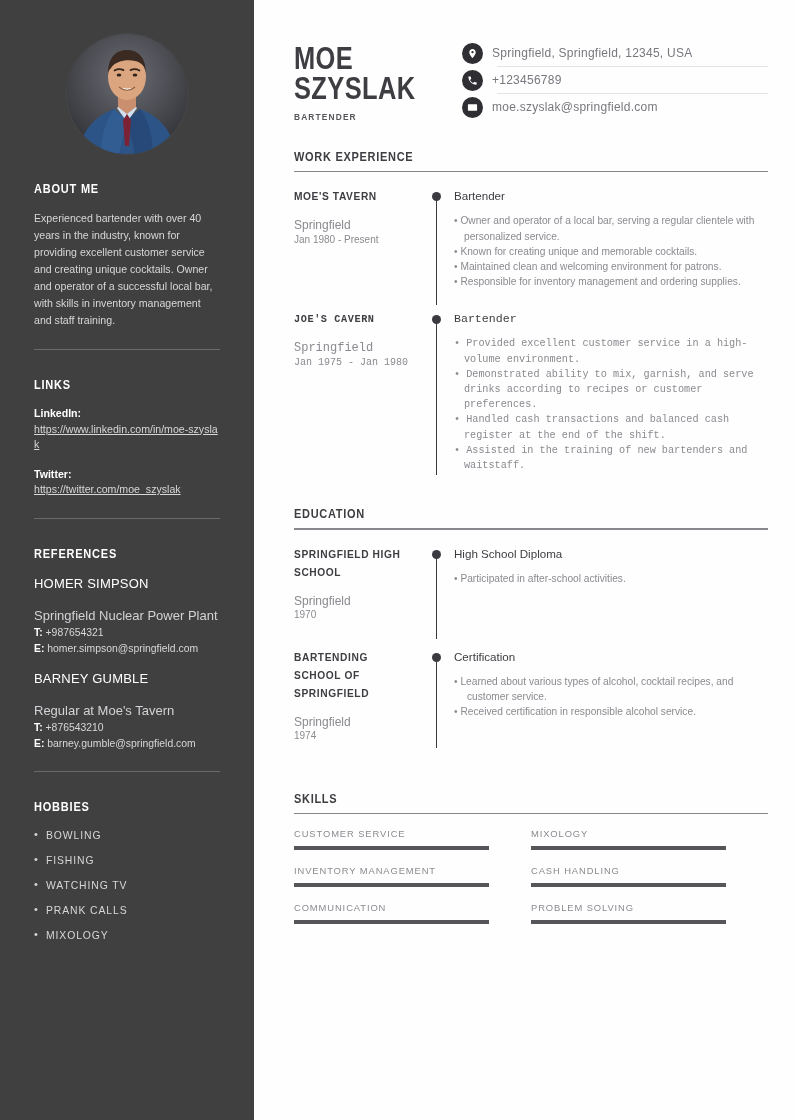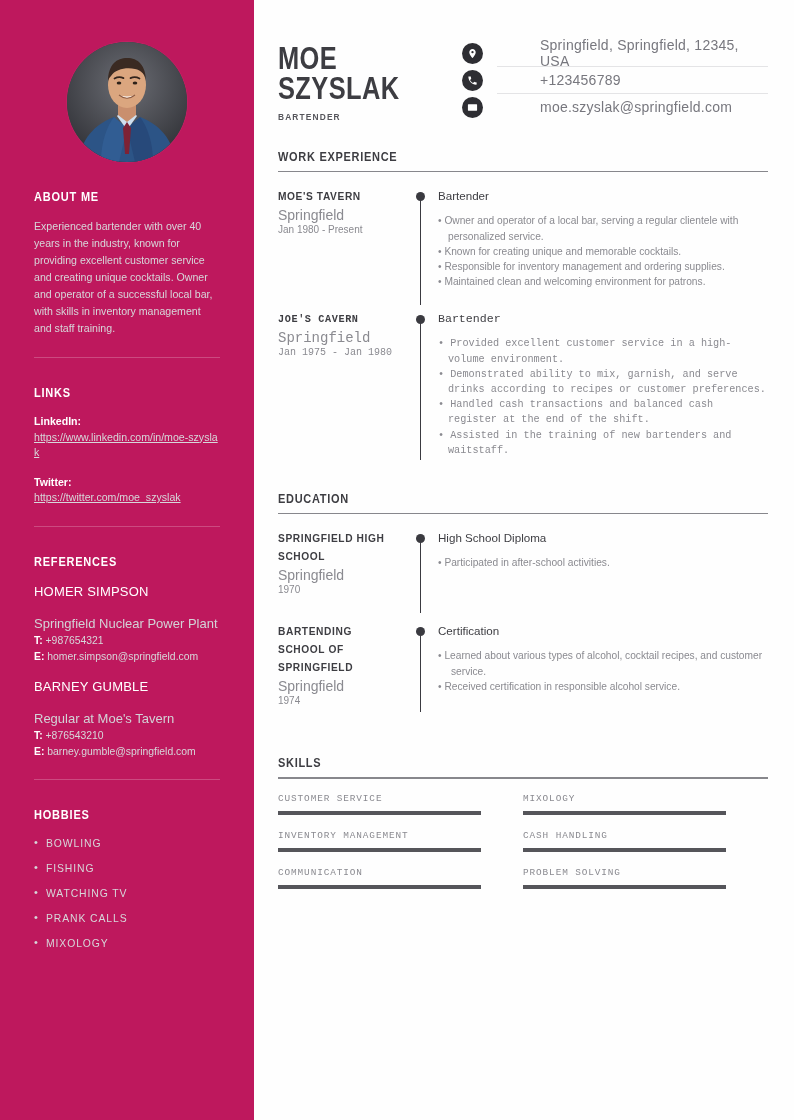--- a/index.html
+++ b/index.html
@@ -7,23 +7,23 @@
     width: 794px; height: 1120px;
     background: #ffffff;
     font-family: "Liberation Sans", sans-serif;
     overflow: hidden;
   }
   .page { position: relative; width: 794px; height: 1120px; display: flex; background:#fefefe; }
 
   
   .sidebar {
     width: 254px; min-width: 254px; height: 1120px;
-    background: #be185d;
+    background: #404040;
     color: #e8e8ea;
-    padding: 8px 34px;
+    padding: 0 34px;
     position: relative;
   }
   .photo-wrap { padding-top: 34px; display:flex; justify-content:center; }
   .photo {
     width: 120px; height: 120px; border-radius: 50%;
     overflow: hidden; position: relative;
     background: #3a3a40;
     box-shadow: 0 0 0 1px rgba(255,255,255,0.04);
   }
   .photo svg { display:block; width:120px; height:120px; }
@@ -62,21 +62,21 @@
   .hobby-list { margin-top: 14px; list-style: none; }
   .hobby-list li {
     font-size: 10.4px; letter-spacing: 0.9px; color: #d7d7da;
     line-height: 15px; margin-bottom: 10px; position: relative; padding-left: 12px;
   }
   .hobby-list li:before {
     content: "\2022"; position: absolute; left: 0; top: -1px; color: #d7d7da; font-size: 11px;
   }
 
   
-  .main { flex: 1; padding: 36px 26px 0 24px; position: relative; }
+  .main { flex: 1; padding: 36px 26px 0 40px; position: relative; }
 
   .header { display: flex; align-items: flex-start; justify-content: space-between; }
   .name-block { padding-top: 8px; }
   .name-line {
     font-family: "Liberation Sans Narrow", "Liberation Sans", sans-serif;
     font-weight: bold;
     font-size: 31px;
     line-height: 30px;
     letter-spacing: 0.5px;
     color: #3d3d42;
@@ -93,59 +93,59 @@
   }
 
   .contact { width: 306px; padding-top: 4px; }
   .contact-row { display: flex; align-items: center; gap: 9px; height: 26px; }
   .contact-rule { height:1px; background: #e4e4e6; margin-left: 35px; }
   .c-icon {
     width: 21px; height: 21px; min-width:21px; border-radius: 50%;
     background: #2e2e33; display: flex; align-items: center; justify-content: center;
   }
   .c-icon svg { width: 11px; height: 11px; fill: #ffffff; display:block; }
-  .c-text { font-size: 14px; color: #77777e; letter-spacing: 0.25px; margin-left: 48px; }
+  .c-text { font-size: 12px; color: #77777e; letter-spacing: 0.25px; }
 
   .section { margin-top: 28px; }
   .sec-head {
     font-family: "Liberation Sans Narrow", "Liberation Sans", sans-serif;
     font-weight: bold; font-size: 12.5px; letter-spacing: 0.8px;
     color: #3d3d42; text-transform: uppercase;
     transform: scaleX(0.88); transform-origin: left center;
   }
   .sec-rule { height: 1.4px; background: #87878c; margin-top: 7px; }
 
   .entry { display: flex; margin-top: 16px; position: relative; }
   .entry-left { width: 132px; min-width: 132px; padding-right: 10px; }
   .org {
     font-size: 10.2px; font-weight: bold; letter-spacing: 0.6px;
     color: #3d3d42; text-transform: uppercase; line-height: 18px;
   }
-  .org-loc { font-size: 14px; color: #8a8a90; line-height: 14.5px; margin-top: 2px; }
+  .org-loc { font-size: 12px; color: #8a8a90; line-height: 14.5px; margin-top: 12px; }
   .org-date { font-size: 10px; color: #8a8a90; line-height: 14.5px; }
 
   .entry-tl { width: 28px; min-width: 28px; position: relative; }
   .tl-dot {
     width: 9px; height: 9px; border-radius: 50%; background: #3a3a40;
     position: absolute; left: 6px; top: 4px;
   }
   .tl-line { position: absolute; left: 10px; top: 12px; bottom: -16px; width: 1.3px; background: #3a3a40; }
   .entry:last-child .tl-line { bottom: 0px; }
 
   .entry-right { flex: 1; }
   .role { font-size: 11.6px; color: #3d3d42; line-height: 16px; }
   .bullets { margin-top: 9px; }
   .bullets div {
     font-size: 10.2px; line-height: 15.2px; color: #8a8a90;
     padding-left: 10px; text-indent: -10px;
   }
   .edu-bullets div { padding-left: 13px; text-indent: -13px; }
 
   .skill-grid { display: flex; flex-wrap: wrap; margin-top: 14px; }
-  .skill-cell { width: 50%; padding-right: 42px; margin-bottom: 15px; font-family: Liberation Mono, monospace; }
+  .skill-cell { width: 50%; padding-right: 42px; margin-bottom: 15px; }
   .skill-name { font-size: 9.4px; letter-spacing: 0.9px; color: #8a8a90; text-transform: uppercase; }
   .bar-bg { height: 4px; background: #ebebec; margin-top: 7px; position: relative; }
   .bar-fg { height: 4px; background: #55555a; position: absolute; left:0; top:0; }
 </style>
 </head>
 <body>
 
 <div class="page">
 
   <aside class="sidebar">
@@ -297,22 +297,22 @@
         </div>
         <div class="entry-tl">
           <span class="tl-dot"></span>
           <span class="tl-line"></span>
         </div>
         <div class="entry-right">
           <div class="role">Bartender</div>
           <div class="bullets">
             <div>• Owner and operator of a local bar, serving a regular clientele with personalized service.</div>
             <div>• Known for creating unique and memorable cocktails.</div>
+            <div>• Maintained clean and welcoming environment for patrons.</div>
             <div>• Responsible for inventory management and ordering supplies.</div>
-            <div>• Maintained clean and welcoming environment for patrons.</div>
           </div>
         </div>
       </div>
 
       <div class="entry" style="margin-top:22px;font-family:Liberation Mono, monospace;">
         <div class="entry-left">
           <div class="org">JOE'S CAVERN</div>
           <div class="org-loc">Springfield</div>
           <div class="org-date">Jan 1975 - Jan 1980</div>
         </div>

